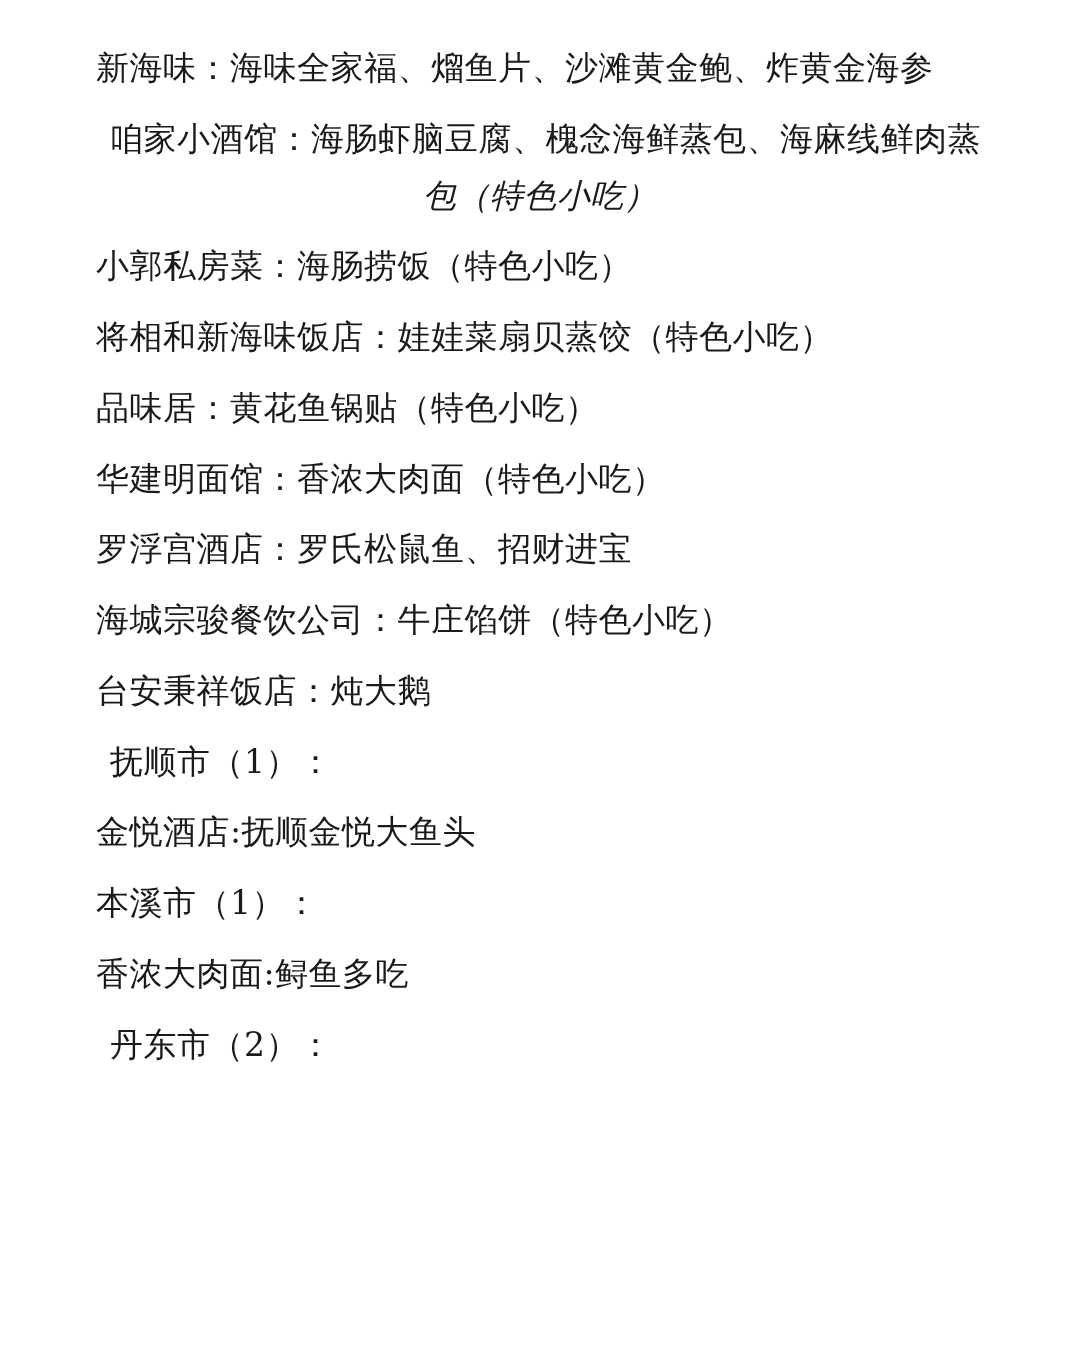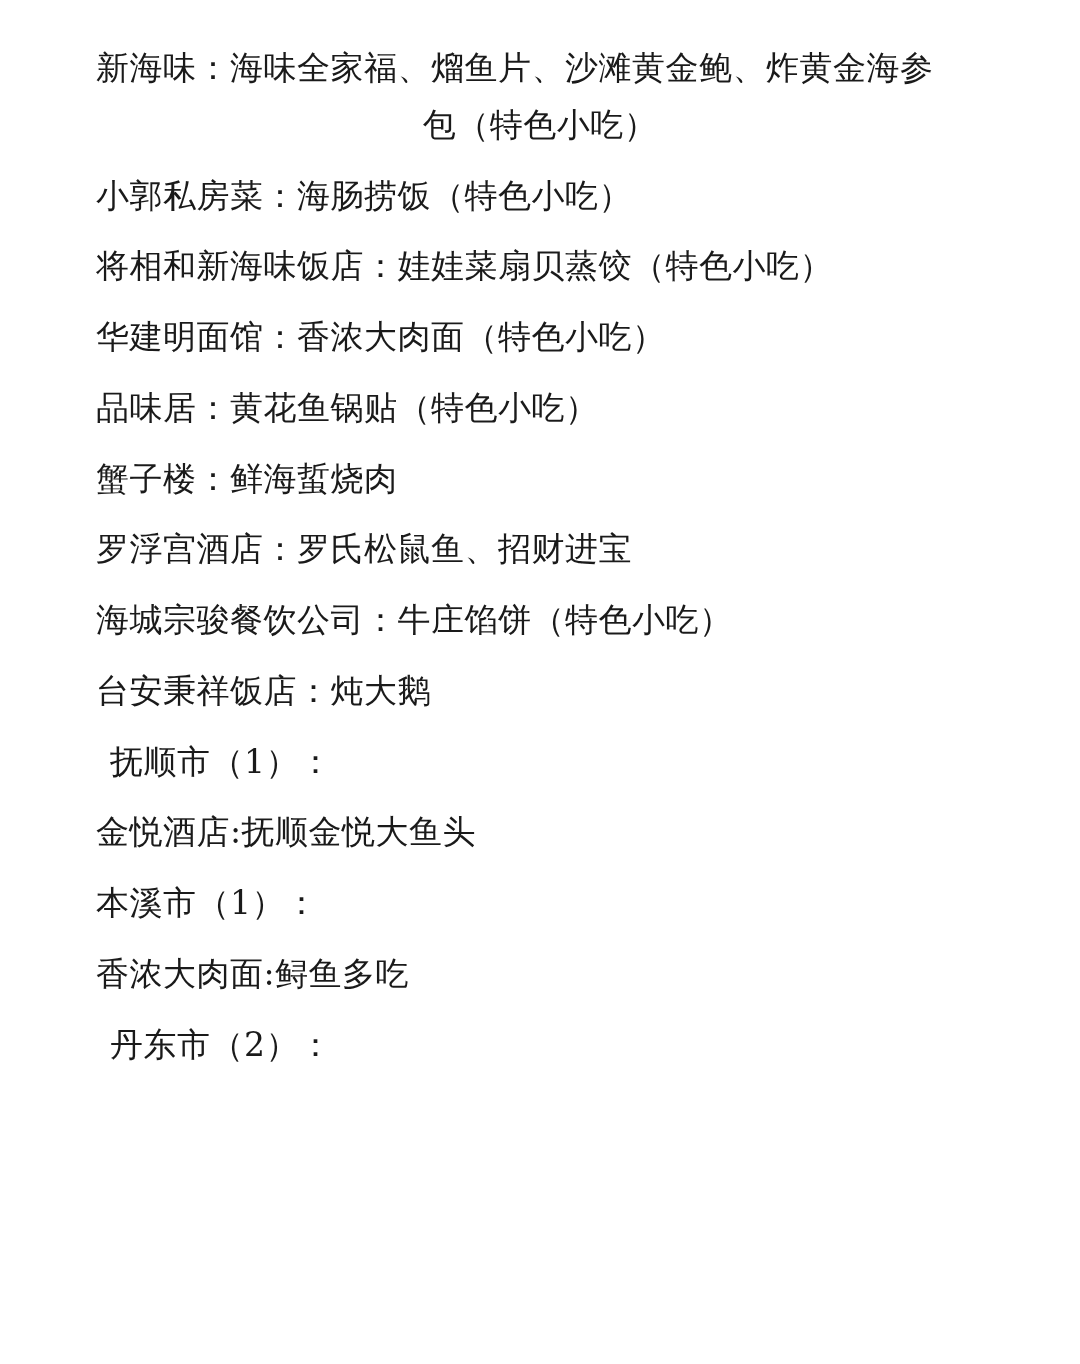--- a/index.html
+++ b/index.html
@@ -28,41 +28,42 @@
     margin: 0 0 14px 0;
     text-align: left;
     white-space: pre-wrap;
     word-break: break-all;
   }
   .doc-line.indent {
     text-indent: 14px;
   }
   .doc-line.center {
     text-align: center;
+    font-style: italic;
   }
   .doc-line.wrap-cont {
     margin-top: -14px;
   }
   .block {
     margin: 0;
     padding: 0;
   }
 </style>
 </head>
 <body>
 
 <div class="page">
   <div class="block" id="doc-body">
       <p class="doc-line">新海味：海味全家福、熘鱼片、沙滩黄金鲍、炸黄金海参</p>
+      <p class="doc-line indent">咱家小酒馆：海肠虾脑豆腐、槐念海鲜蒸包、海麻线鲜肉蒸</p>
       <p class="doc-line center wrap-cont">包（特色小吃）</p>
       <p class="doc-line">小郭私房菜：海肠捞饭（特色小吃）</p>
       <p class="doc-line">将相和新海味饭店：娃娃菜扇贝蒸饺（特色小吃）</p>
+      <p class="doc-line">品味居：黄花鱼锅贴（特色小吃）</p>
       <p class="doc-line">华建明面馆：香浓大肉面（特色小吃）</p>
-      <p class="doc-line">品味居：黄花鱼锅贴（特色小吃）</p>
-      <p class="doc-line">蟹子楼：鲜海蜇烧肉</p>
       <p class="doc-line">罗浮宫酒店：罗氏松鼠鱼、招财进宝</p>
       <p class="doc-line">海城宗骏餐饮公司：牛庄馅饼（特色小吃）</p>
       <p class="doc-line">台安秉祥饭店：炖大鹅</p>
       <p class="doc-line indent">抚顺市（1）：</p>
       <p class="doc-line">金悦酒店:抚顺金悦大鱼头</p>
       <p class="doc-line">本溪市（1）：</p>
       <p class="doc-line">香浓大肉面:鲟鱼多吃</p>
       <p class="doc-line indent">丹东市（2）：</p>
     </div>
 </div>

